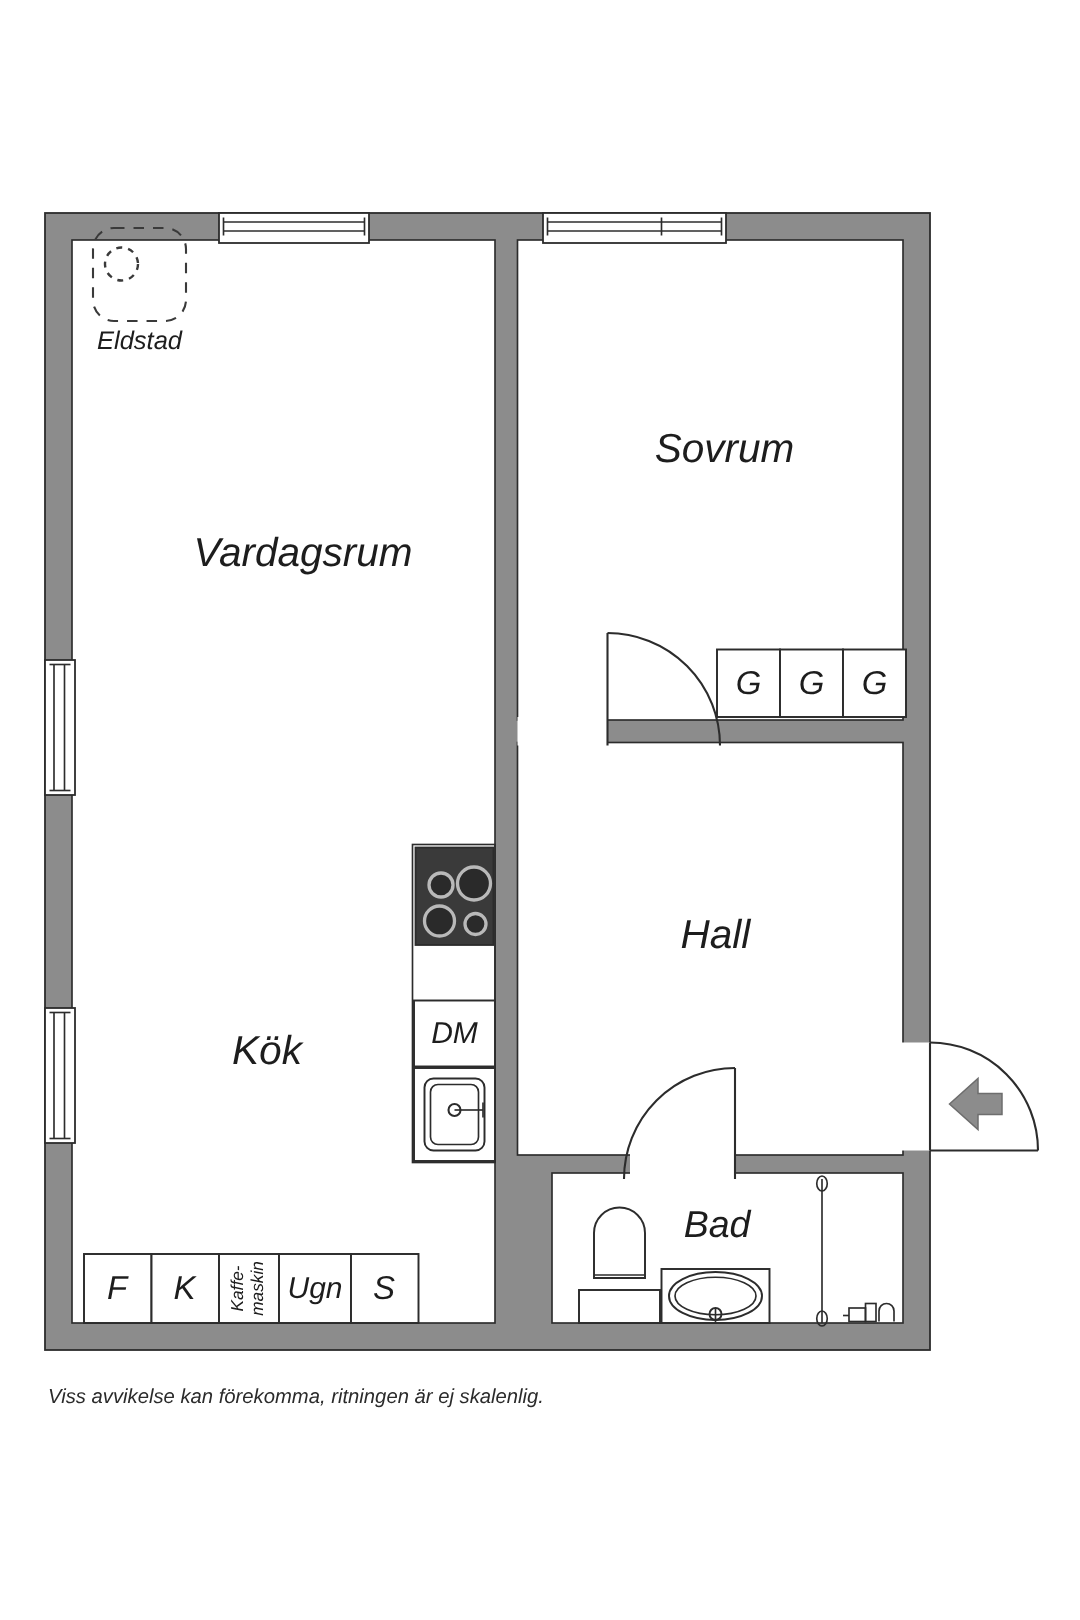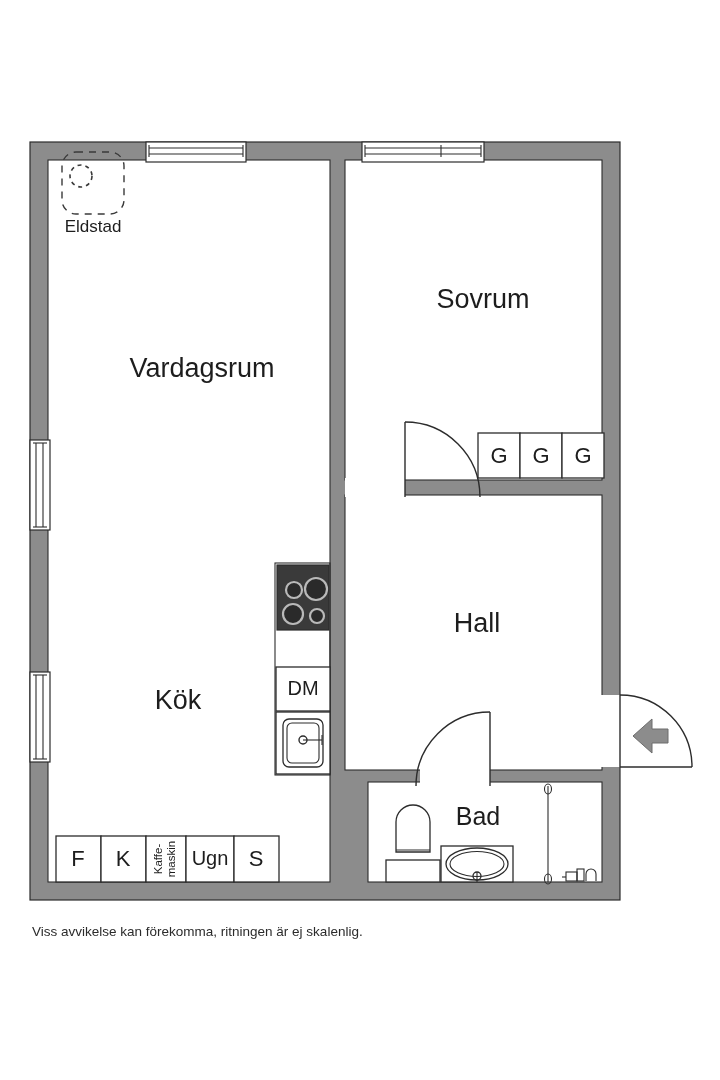--- a/index.html
+++ b/index.html
@@ -13,20 +13,21 @@
     height: 1080px;
     font-family: "Liberation Sans", sans-serif;
     color: #1a1a1a;
     overflow: hidden;
     position: relative;
   }
   #plan-root {
     position: relative;
     width: 720px;
     height: 1080px;
+    font-style: italic;
   }
   #floorplan-svg {
     position: absolute;
     left: 0;
     top: 0;
     width: 720px;
     height: 1080px;
     display: block;
   }
   .room-label {

